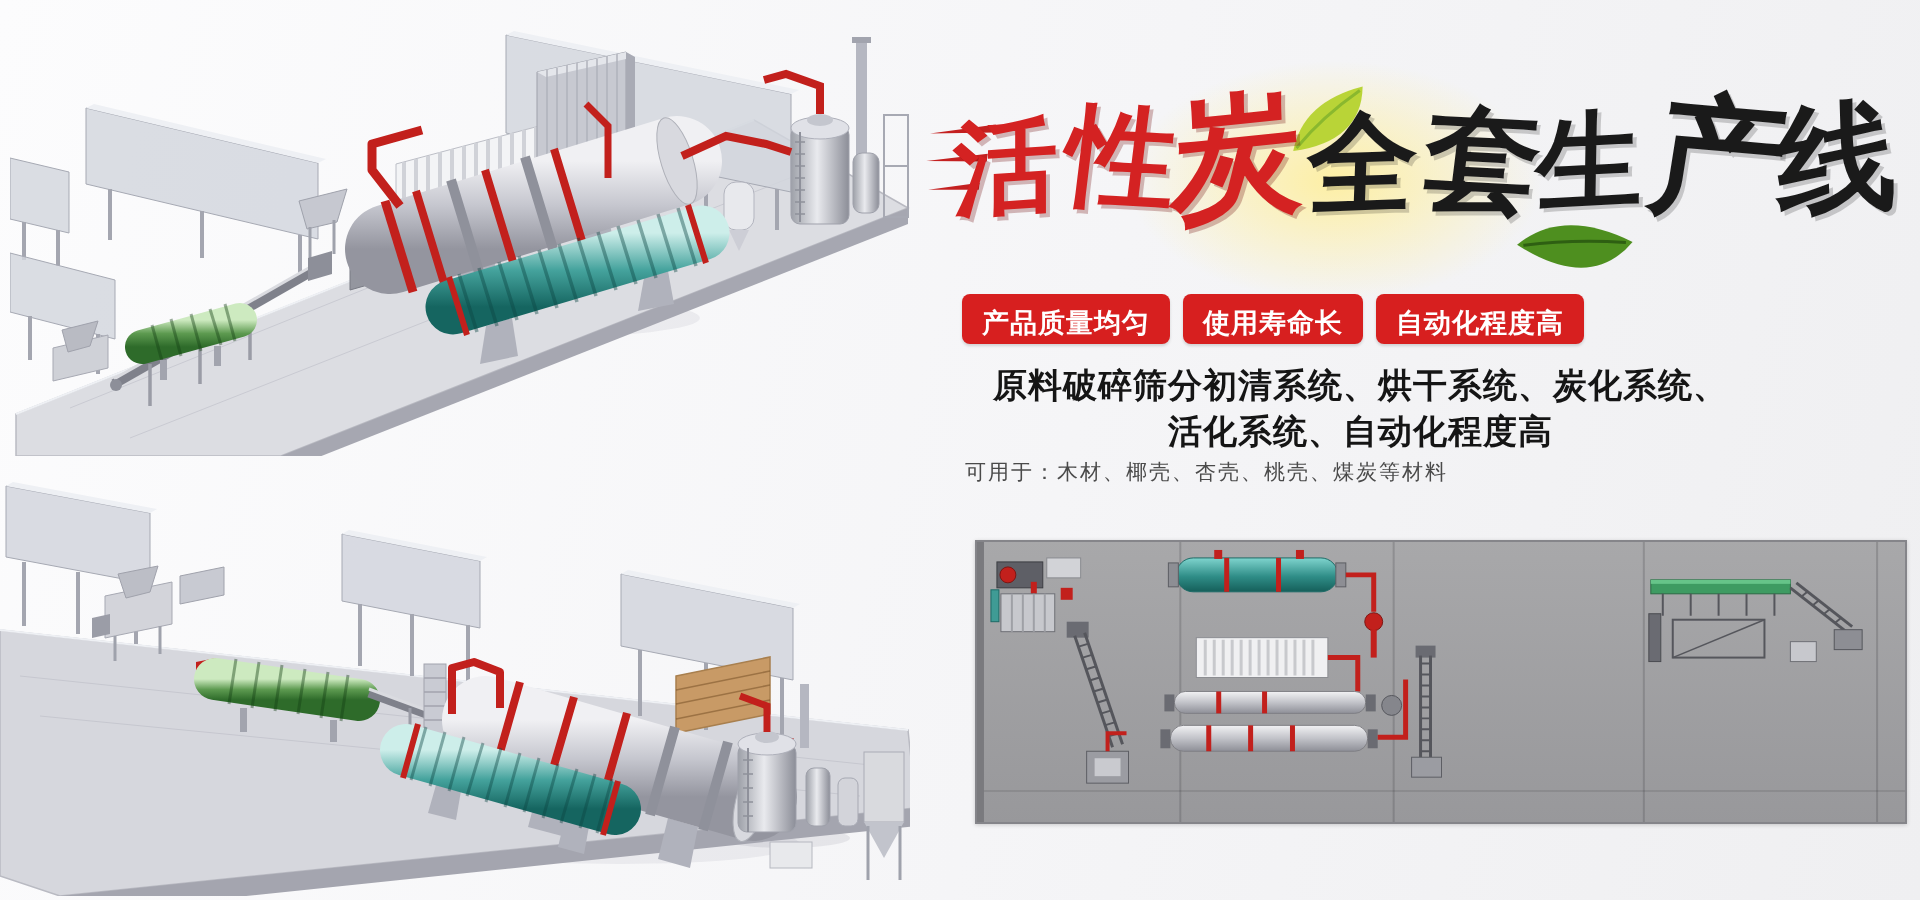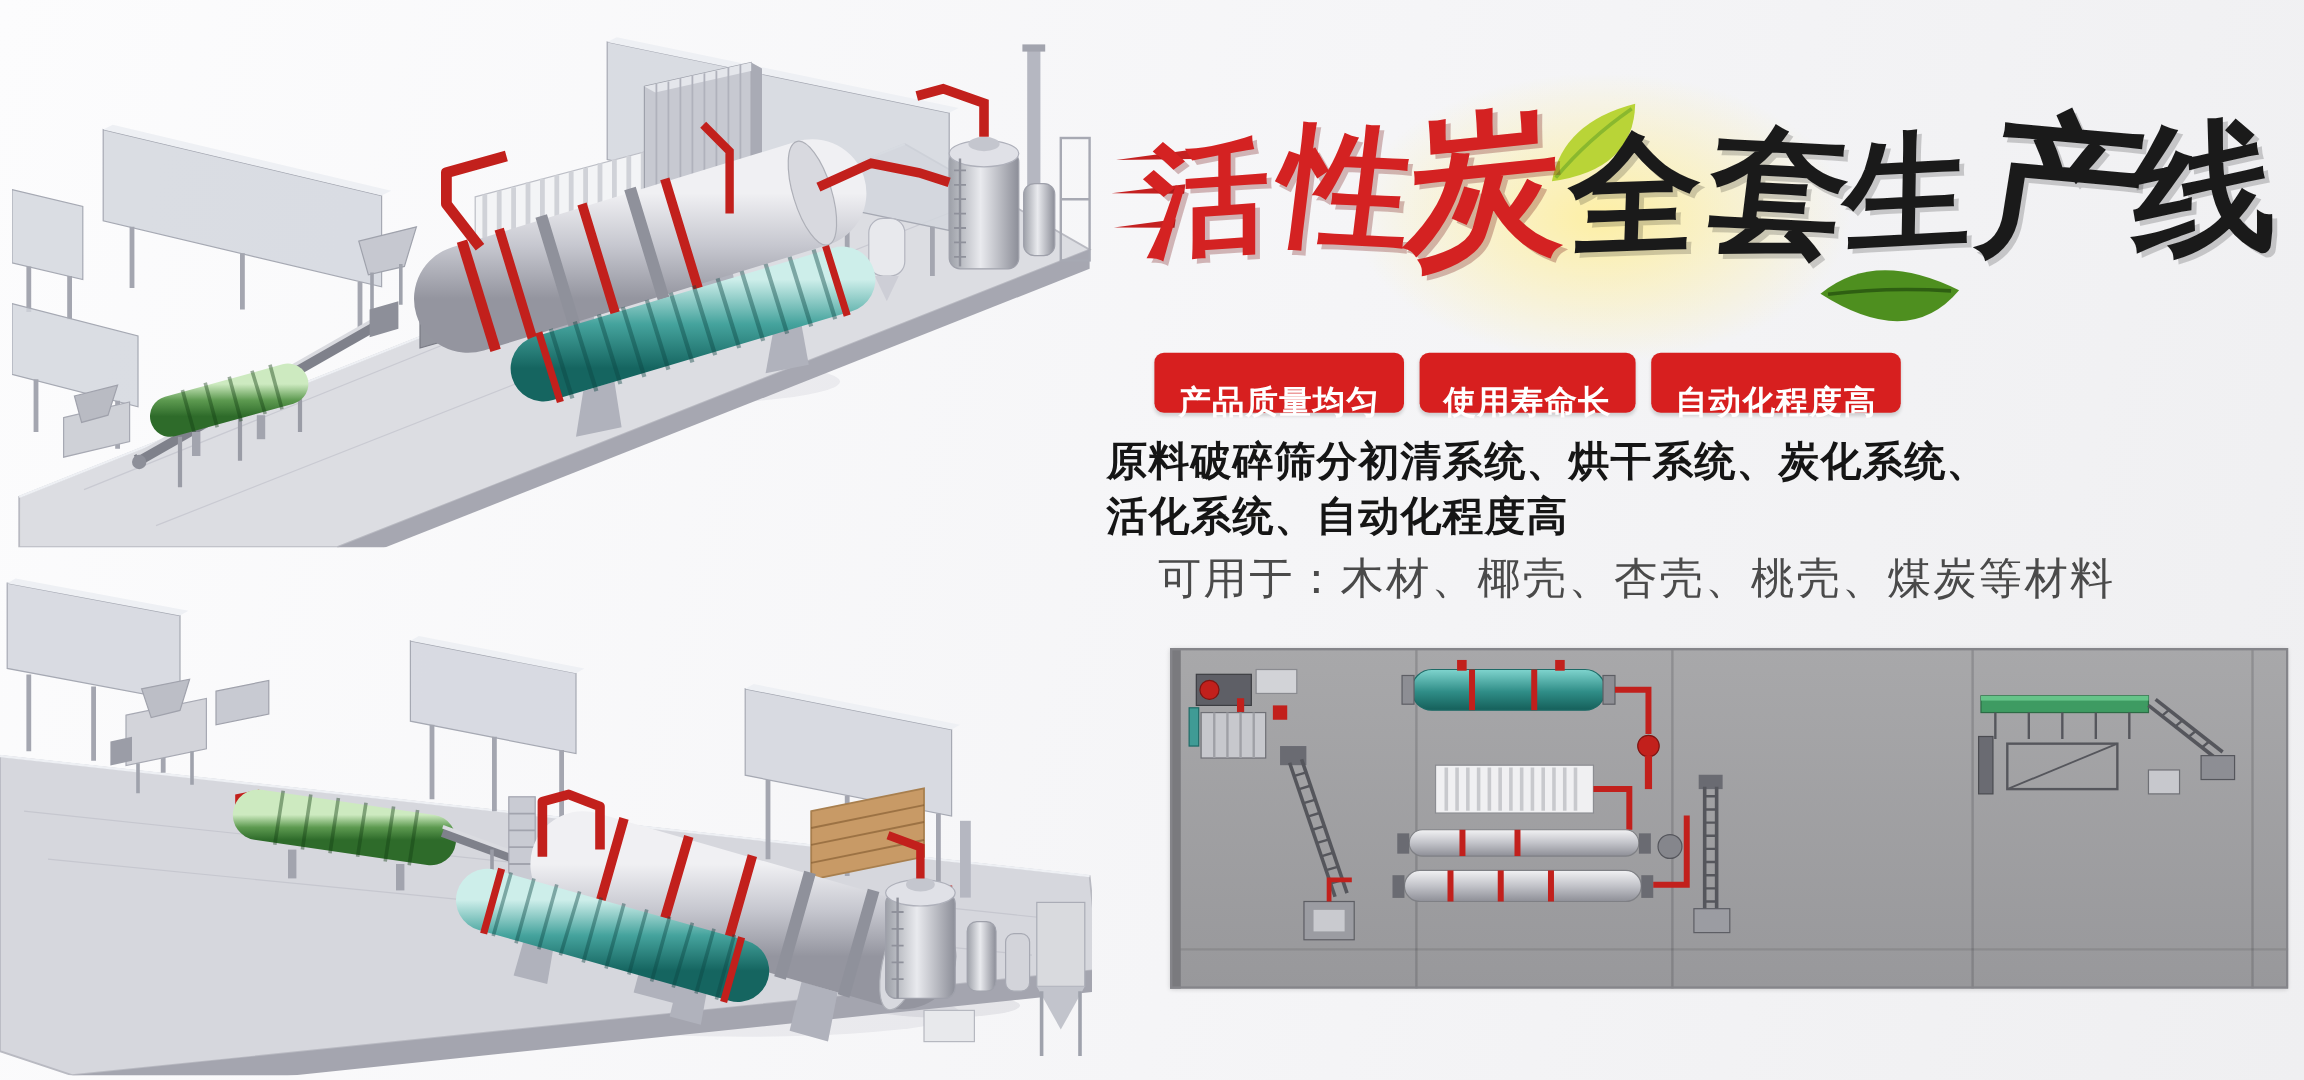--- a/index.html
+++ b/index.html
@@ -35,28 +35,28 @@
   .c2{font-size:110px; transform:rotate(3deg) translateY(-6px);}
   .c3{font-size:132px; transform:rotate(-6deg) translateY(4px);}
   .c4{font-size:110px; transform:rotate(-2deg);}
   .c5{font-size:116px; transform:rotate(3deg);}
   .c6{font-size:106px; transform:rotate(-3deg) translateY(-4px);}
   .c7{font-size:132px; transform:rotate(5deg) translateY(6px);}
   .c8{font-size:120px; transform:rotate(-5deg);}
 
   
   .badges { position:absolute; left:962px; top:294px; display:flex; gap:13px; }
-  .badge { height:50px; line-height:50px; padding:16px 20px; border-radius:8px;
+  .badge { height:50px; line-height:50px; padding:4px 20px; border-radius:8px;
     background:var(--badge-red,#d71f1f); color:#ffffff; font-weight:700;
     font-size:27px; letter-spacing:1px; box-shadow:0 2px 3px rgba(0,0,0,.15); }
 
   
-  .desc-bold { position:absolute; left:922px; top:362px; font-size:34px;
-    font-weight:700; color:#151515; line-height:46px; letter-spacing:1px; }
-  .desc-gray { position:absolute; left:965px; top:458px; font-size:36px;
+  .desc-bold { position:absolute; left:993px; top:362px; font-size:34px;
+    font-weight:700; color:#151515; line-height:46px; letter-spacing:1px;text-align:center; }
+  .desc-gray { position:absolute; left:965px; top:458px; font-size:21px;
     font-weight:400; color:#4a4a4a; letter-spacing:2px; }
 
   
   .schematic { position:absolute; left:975px; top:540px; width:932px; height:284px;
     box-shadow:0 1px 4px rgba(0,0,0,.18); }
   .schematic svg { width:100%; height:100%; display:block; }
 </style>
 </head>
 <body>
 

